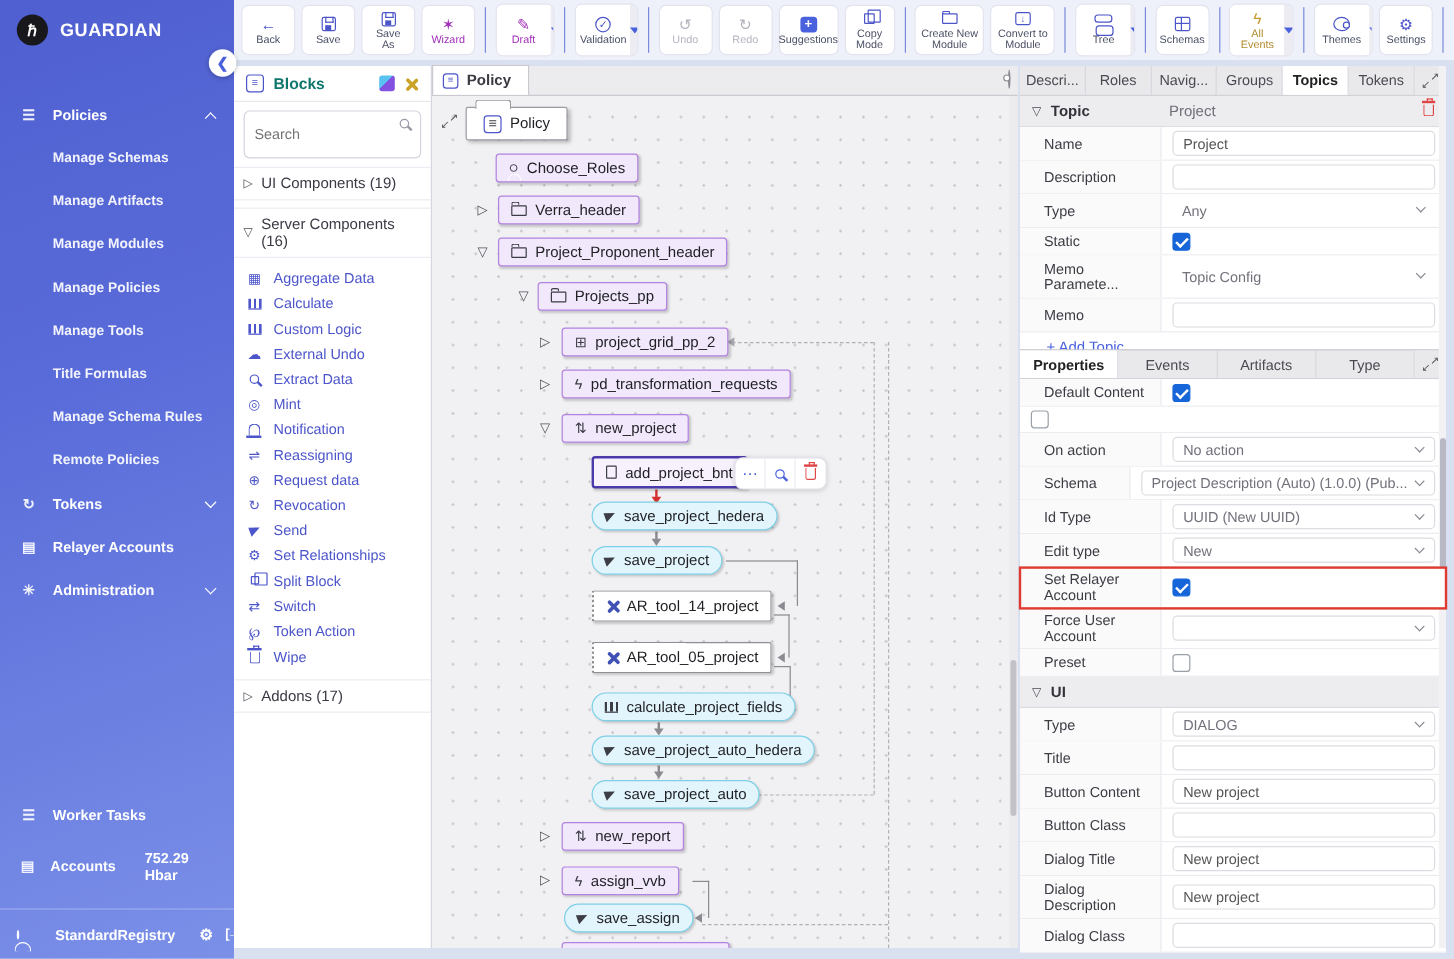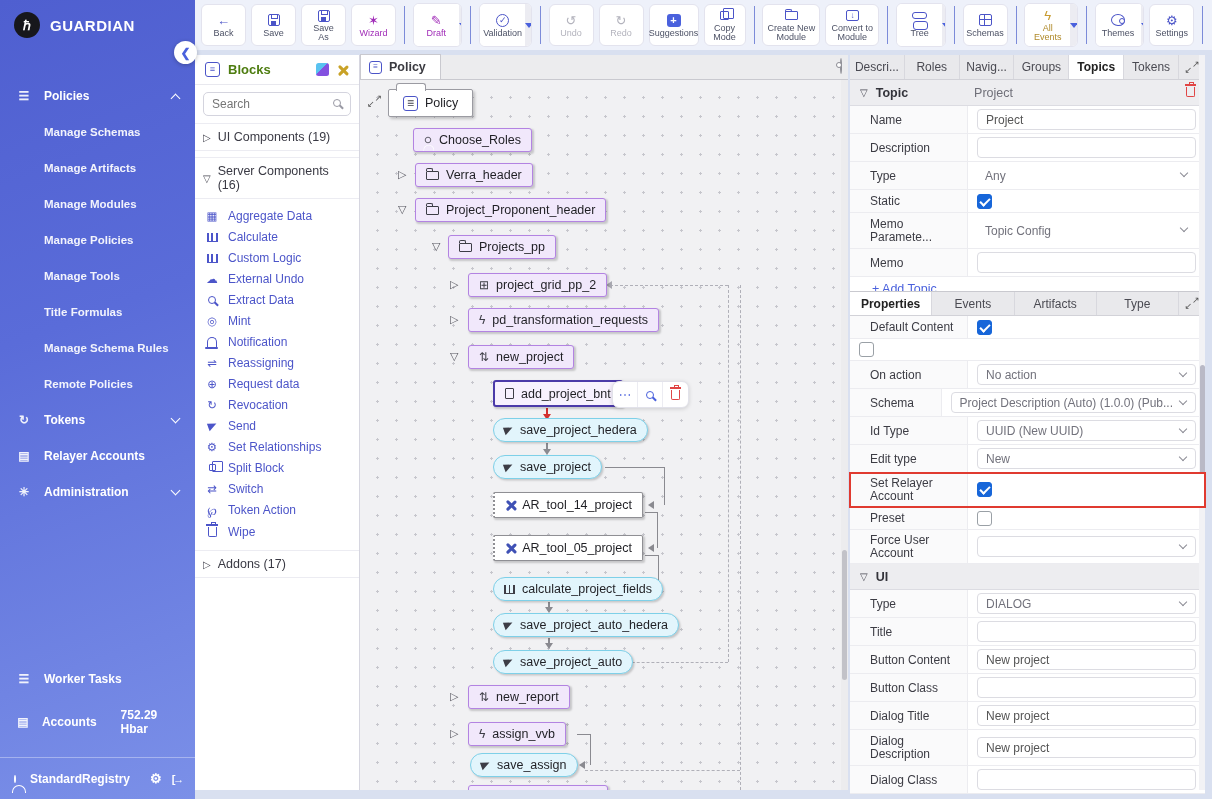--- a/index.html
+++ b/index.html
@@ -86,23 +86,23 @@
   .icon-send { width:0; height:0; border-left:9px solid currentColor; border-top:3px solid transparent; border-bottom:5px solid transparent; transform:rotate(-20deg); display:inline-block; }
   .icon-bars { width:11px; height:10px; border-bottom:1.4px solid currentColor;
     background:linear-gradient(90deg, currentColor 0 2px, transparent 2px 4.5px, currentColor 4.5px 6.5px, transparent 6.5px 9px, currentColor 9px 11px);
     background-size:11px 8px; background-position:bottom; background-repeat:no-repeat; }
   .icon-file { width:9px; height:11px; border:1.3px solid currentColor; border-radius:1px; position:relative; }
   .icon-doc { width:15px; height:15px; border:1.6px solid #4b54c8; border-radius:3px; color:#4b54c8;
     font-size:9px; line-height:12px; text-align:center; font-weight:bold; background:#fff; }
   
   .blocks { position:absolute; left:195px; top:55px; width:165px; height:735px; background:#fff; border-right:1px solid #d6d6e0; z-index:3; }
   .blocks-head { display:flex; align-items:center; gap:8px; padding:7px 10px; border-bottom:1px solid #e8e8ee; }
-  .blocks-title { font-weight:bold; font-size:13px; color:#4d7c0f; flex:1; }
+  .blocks-title { font-weight:bold; font-size:13px; color:#0f766e; flex:1; }
   .search-wrap { margin:7px 8px; position:relative; }
-  .search-wrap input { width:100%; height:24px; border:1px solid #d4d4de; border-radius:5px; padding:0 24px 0 8px; font-size:12px; color:#444; outline:none; font-family:inherit; }
+  .search-wrap input { width:100%; height:40px; border:1px solid #d4d4de; border-radius:5px; padding:0 24px 0 8px; font-size:12px; color:#444; outline:none; font-family:inherit; }
   .search-wrap .icon-mag { position:absolute; right:10px; top:7px; color:#9a9aa5; }
   .bgroup { display:flex; align-items:center; gap:7px; padding:6px 8px; border-top:1px solid #ececf2; border-bottom:1px solid #ececf2; font-size:12.5px; color:#3a3a44; cursor:pointer; }
   .bgroup + .bgroup { margin-top:6px; }
   .bitems { padding:6px 0 8px; }
   .bitem { display:flex; align-items:center; gap:9px; padding:3.5px 10px; color:#4c55c9; font-size:12px; cursor:pointer; }
   .bitem .bic { width:14px; display:flex; justify-content:center; font-size:11.5px; color:#4c55c9; }
   .caret-glyph { color:#4a4a55; font-size:10px; }
   
   .canvas { position:absolute; left:360px; top:55px; width:488px; height:735px; background:#f1f1f3; z-index:2; }
   .canvas-tabs { height:25px; background:#ececee; border-bottom:1px solid #c9c9cf; display:flex; align-items:flex-end; position:relative; }
@@ -206,21 +206,21 @@
     </div>
     <div class="nav-item">
       <span class="glyph">▤</span>
       <span>Accounts</span>
         <span class="spacer"></span>
       <span>752.29 Hbar</span>
     </div>
   </div>
   <div class="nav-footer">
     <span class="icon-person"></span>
-    <span style="margin-left:4px">StandardRegistry</span>
+    <span style="margin-left:20px">StandardRegistry</span>
     <span class="spacer"></span>
     <span style="font-size:13px">⚙</span>
     <span style="font-size:11px;letter-spacing:-2px">[→</span>
   </div>
 </div>
 <div class="collapse-btn">❮</div>
 
 <div class="topbar">
   <div class="tbtn">
     <span class="ic">←</span>
@@ -709,35 +709,35 @@
           <span class="sc"></span>
         </div>
       </div>
   </div>
   <div class="prow hl" style="height:34px">
     <div class="pl two-line" style="width:118px">Set Relayer Account</div>
     <div class="pv">
         <span class="cb on"></span>
       </div>
   </div>
-  <div class="prow">
-    <div class="pl">Preset</div>
-    <div class="pv">
-        <span class="cb"></span>
-      </div>
-  </div>
   <div class="prow" style="height:34px">
     <div class="pl two-line">Force User Account</div>
     <div class="pv">
         <div class="fsel">
           <span></span>
           <span class="sc"></span>
         </div>
       </div>
   </div>
+  <div class="prow">
+    <div class="pl">Preset</div>
+    <div class="pv">
+        <span class="cb"></span>
+      </div>
+  </div>
   <div class="sechead">
     <span class="caret-glyph">▽</span>
     <span class="st">UI</span>
   </div>
   <div class="prow">
     <div class="pl">Type</div>
     <div class="pv">
         <div class="fsel">
           <span>DIALOG</span>
           <span class="sc"></span>

